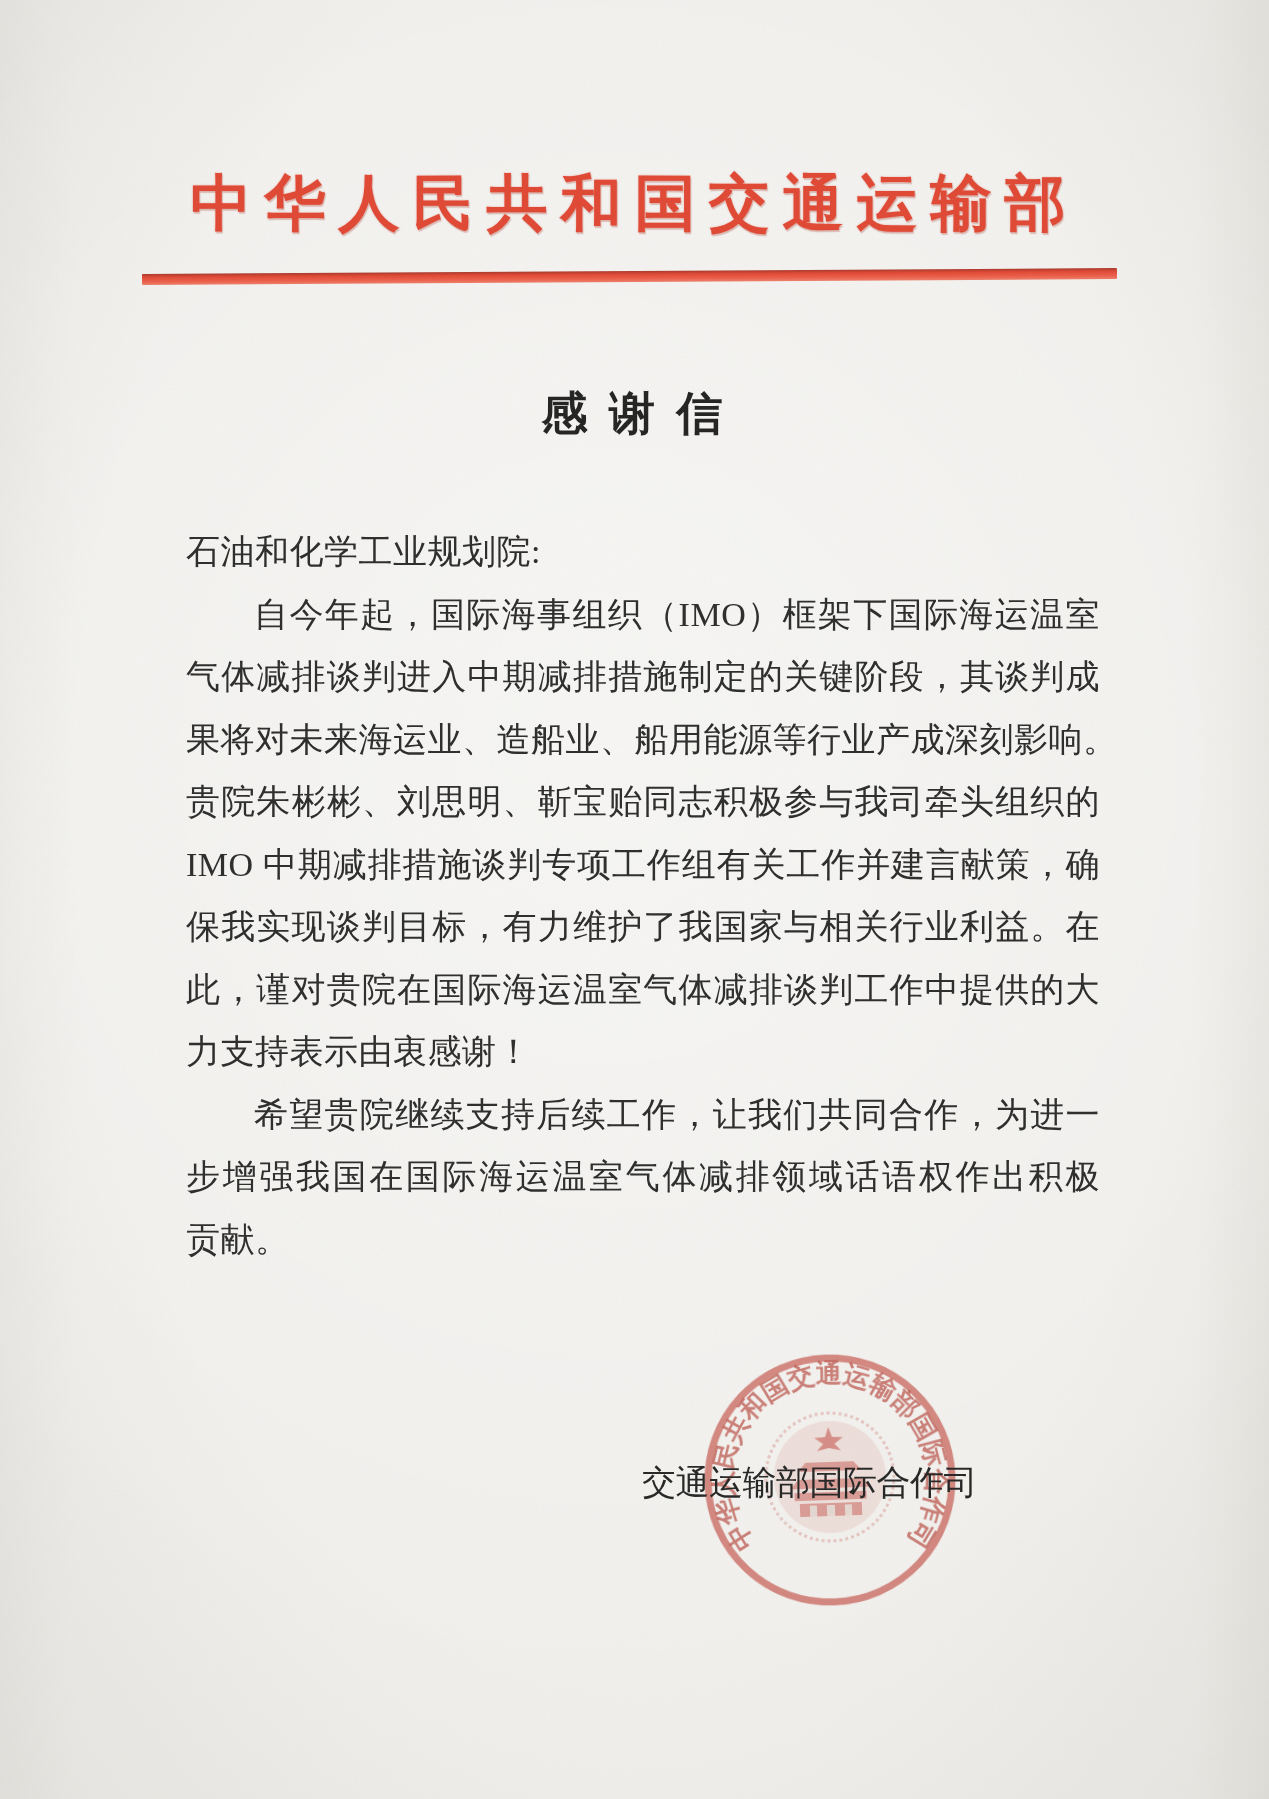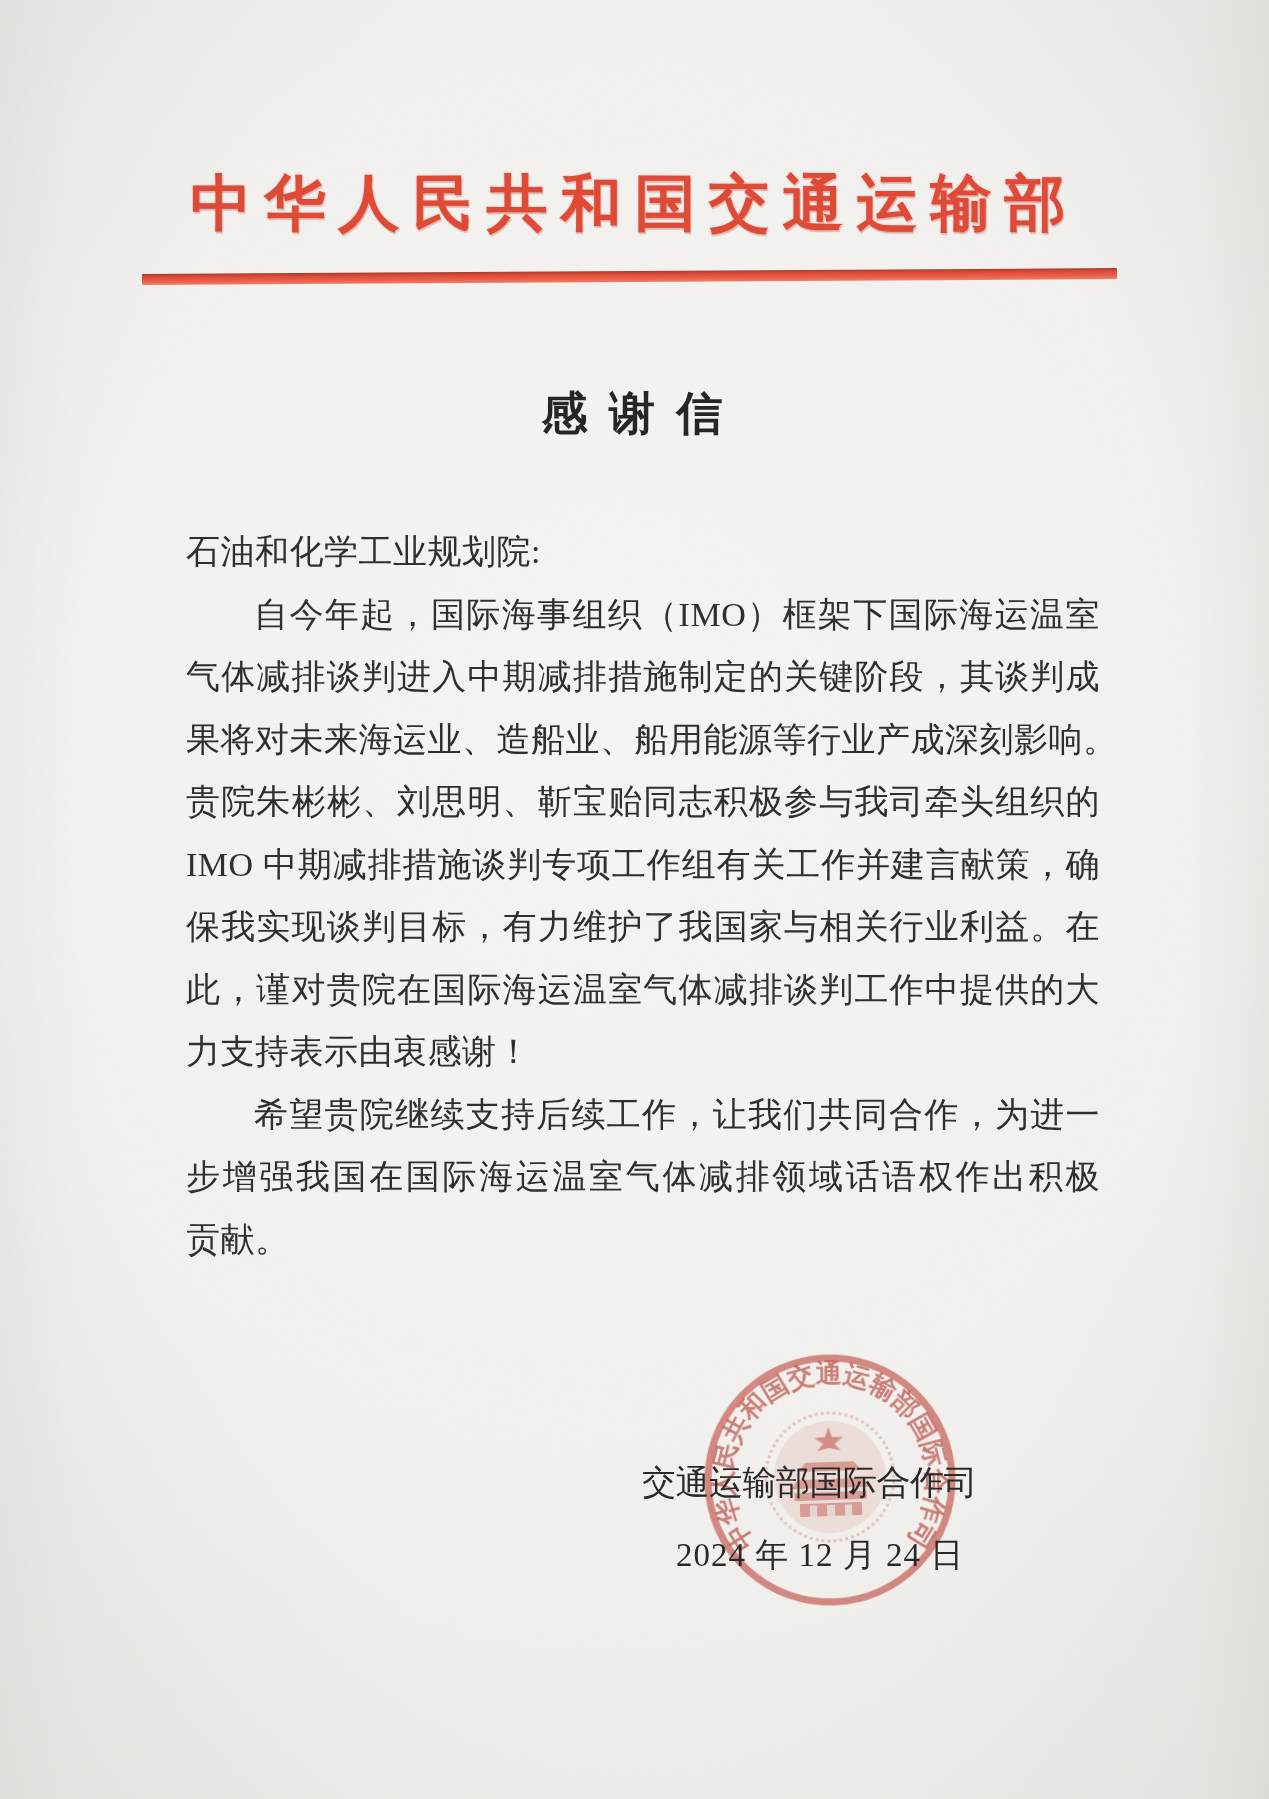--- a/index.html
+++ b/index.html
@@ -126,21 +126,20 @@
         <rect x="99" y="147" width="72" height="8"></rect>
         <rect x="104" y="158" width="62" height="13"></rect>
         <rect x="114" y="160" width="7" height="11" fill="#f3f2ef" fill-opacity=".8"></rect>
         <rect x="131" y="160" width="8" height="11" fill="#f3f2ef" fill-opacity=".8"></rect>
         <rect x="149" y="160" width="7" height="11" fill="#f3f2ef" fill-opacity=".8"></rect>
       </g>
     </g>
   </svg>
 
   <div class="sig">交通运输部国际合作司</div>
-  <div class="sig-date">2024 年 12 月 24 日</div>
 
   <svg class="grain" aria-hidden="true">
     <filter id="paperNoise">
       <feTurbulence type="fractalNoise" baseFrequency="0.9" numOctaves="2" stitchTiles="stitch"></feTurbulence>
       <feColorMatrix type="matrix" values="0 0 0 0 0.45  0 0 0 0 0.43  0 0 0 0 0.40  0.25 0.25 0.25 0 0"></feColorMatrix>
     </filter>
     <rect width="100%" height="100%" filter="url(#paperNoise)" opacity="0.18"></rect>
   </svg>
 
 </div>

